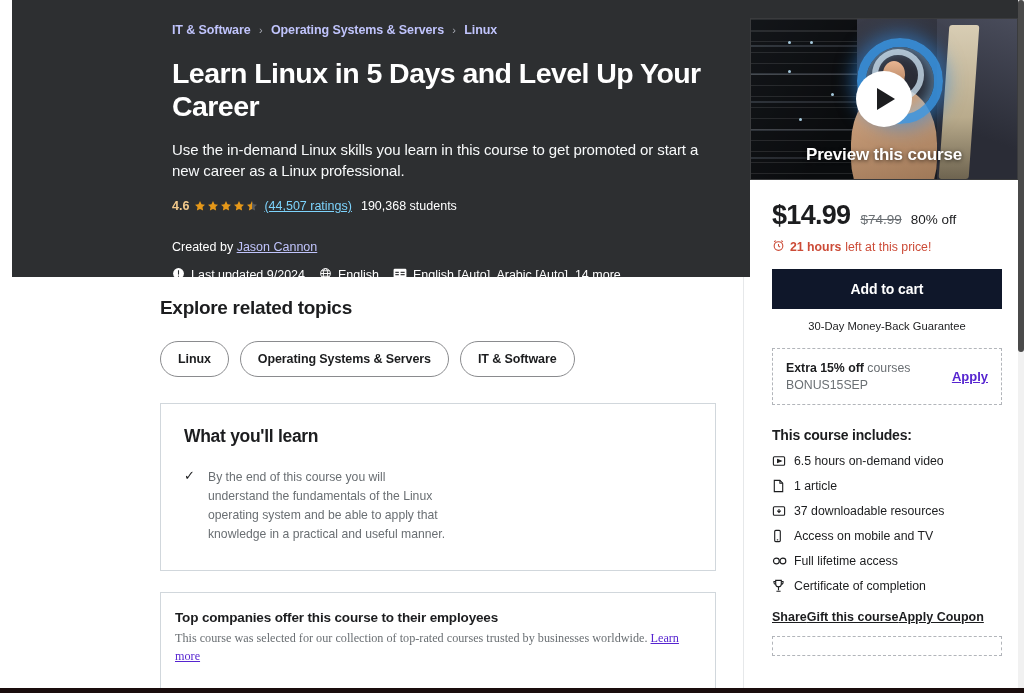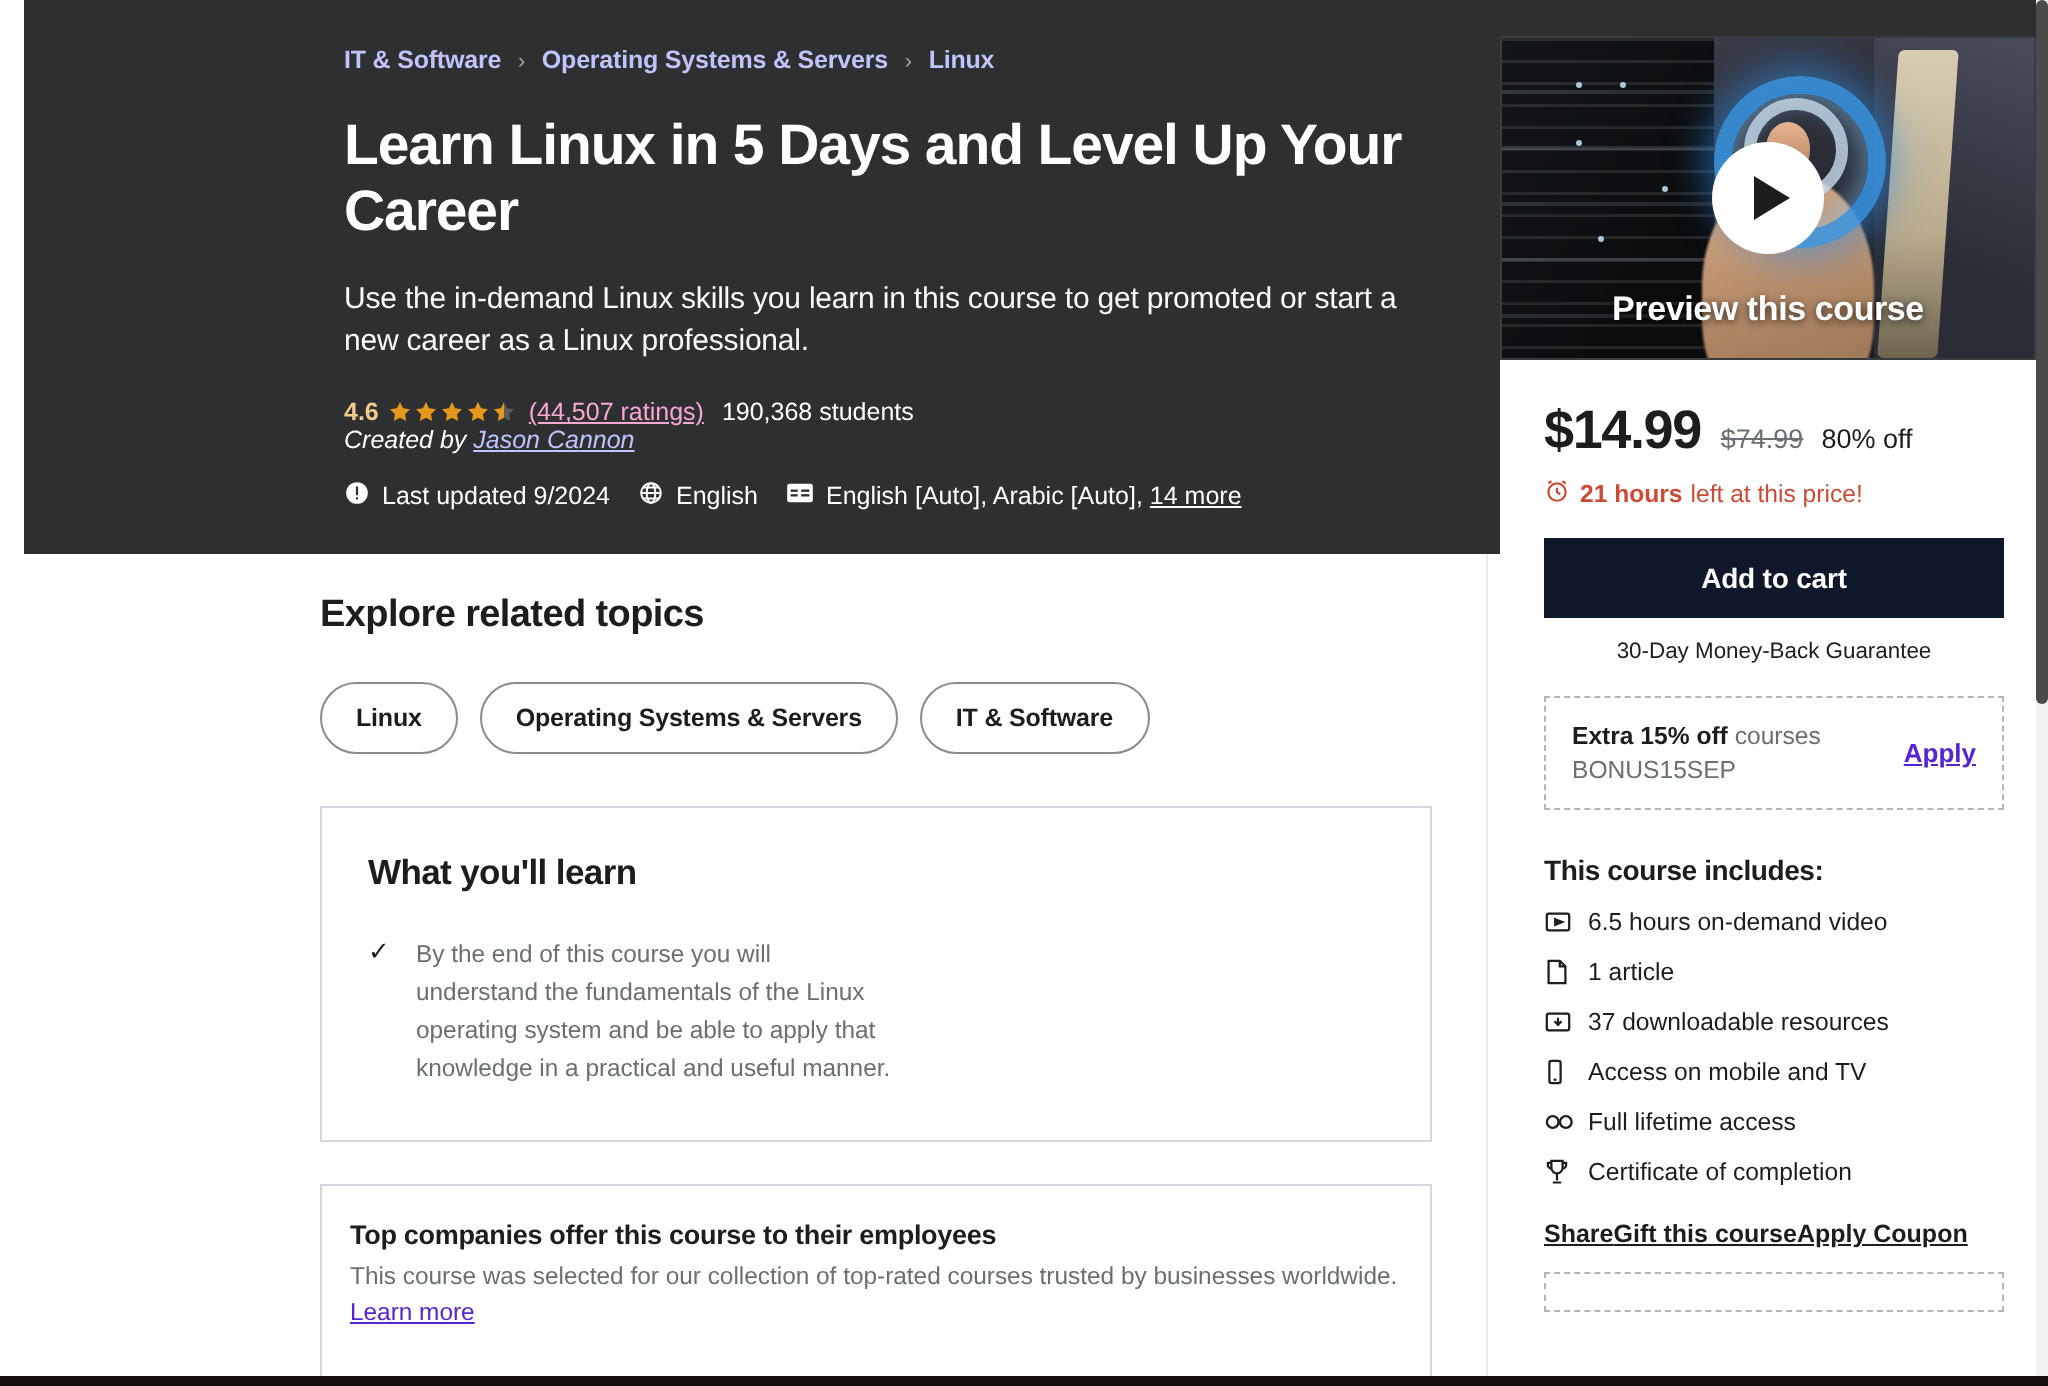--- a/index.html
+++ b/index.html
@@ -28,24 +28,24 @@
   .course-sub {
     margin-top: 16px; font-size: 15px; line-height: 1.42; color: #f7f9fa;
     max-width: 545px; letter-spacing: -.1px;
   }
 
   .rating-row { margin-top: 18px; display: flex; align-items: center; font-size: 12.5px; }
   .rating-num { color: #f3ca8c; font-weight: bold; margin-right: 5px; font-size: 12.5px; }
   .stars { color: #e59819; font-size: 12.5px; letter-spacing: .5px; margin-right: 5px; display:flex; }
   .star { position: relative; width: 12px; margin-right: 1px; }
   .star svg { display: block; }
-  .ratings-link { color: #f9a8d4; text-decoration: underline; margin-right: 9px; }
+  .ratings-link { color: #7dd3fc; text-decoration: underline; margin-right: 9px; }
   .students { color: #fff; }
 
-  .created-row { margin-top: 0; font-size: 12.5px; color: #fff; font-style: italic; }
+  .created-row { margin-top: 27px; font-size: 12.5px; color: #fff; }
   .created-row a { color: #c0c4fc; text-decoration: underline; }
 
   .meta-row { margin-top: 13px; display: flex; align-items: center; font-size: 12.5px; color: #fff; flex-wrap: wrap; }
   .meta-item { display: flex; align-items: center; margin-right: 14px; }
   .meta-item svg { margin-right: 6px; flex: none; }
   .meta-item a { color: #fff; text-decoration: underline; }
 
   
   .main-col { position: absolute; left: 160px; top: 297px; width: 556px; }
   .sec-title { font-size: 19px; font-weight: bold; color: #1c1d1f; letter-spacing: -.3px; }
@@ -59,21 +59,21 @@
 
   .card { margin-top: 26px; border: 1px solid #d1d7dc; background: #fff; }
   .wyl { padding: 22px 23px 26px; }
   .wyl h3 { font-size: 17.5px; font-weight: bold; color: #1c1d1f; letter-spacing: -.3px; }
   .wyl-item { margin-top: 21px; display: flex; gap: 12px; }
   .wyl-check { color: #1c1d1f; font-size: 13px; line-height: 1.3; flex: none; width: 12px; }
   .wyl-text { font-size: 12.2px; line-height: 1.55; color: #6a6f73; max-width: 240px; }
 
   .companies { margin-top: 21px; border: 1px solid #d1d7dc; padding: 17px 14px 14px; }
   .co-title { font-size: 13.5px; font-weight: bold; color: #1c1d1f; letter-spacing: -.15px; }
-  .co-sub { margin-top: 4px; font-size: 12.2px; line-height: 1.5; color: #6a6f73; }
+  .co-sub { margin-top: 4px; font-size: 12.2px; line-height: 1.5; color: #6a6f73; font-family: Liberation Serif, serif; }
   .co-sub a { color: #5624d0; text-decoration: underline; }
   .logos { margin-top: 22px; display: flex; align-items: center; justify-content: space-between; padding: 0 12px; }
   .logo { color: #6a6f73; display: flex; align-items: center; }
   .logo-text { font-size: 17px; letter-spacing: -.5px; }
 
   
   .sidebar { position: absolute; left: 750px; top: 18px; width: 274px; }
   .video-thumb {
     position: relative; width: 268px; height: 162px; overflow: hidden;
     background: #1b1b1f; border: 1px solid #3a3b3d;

